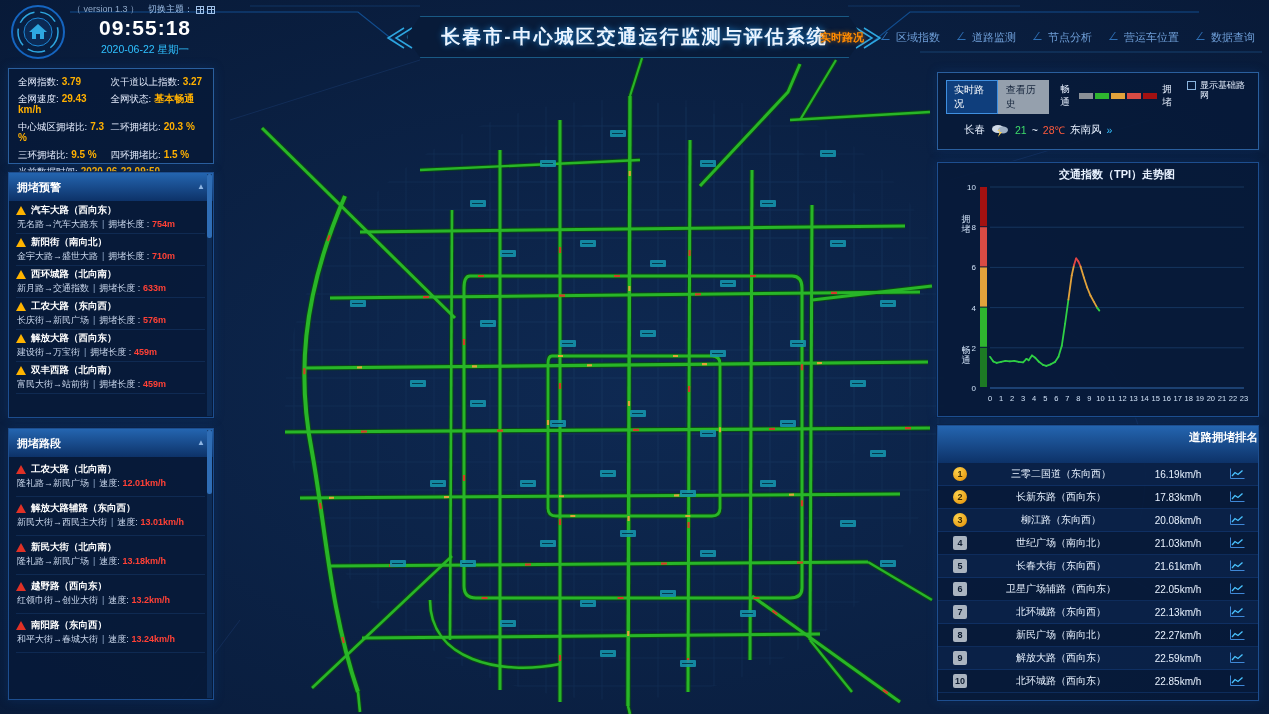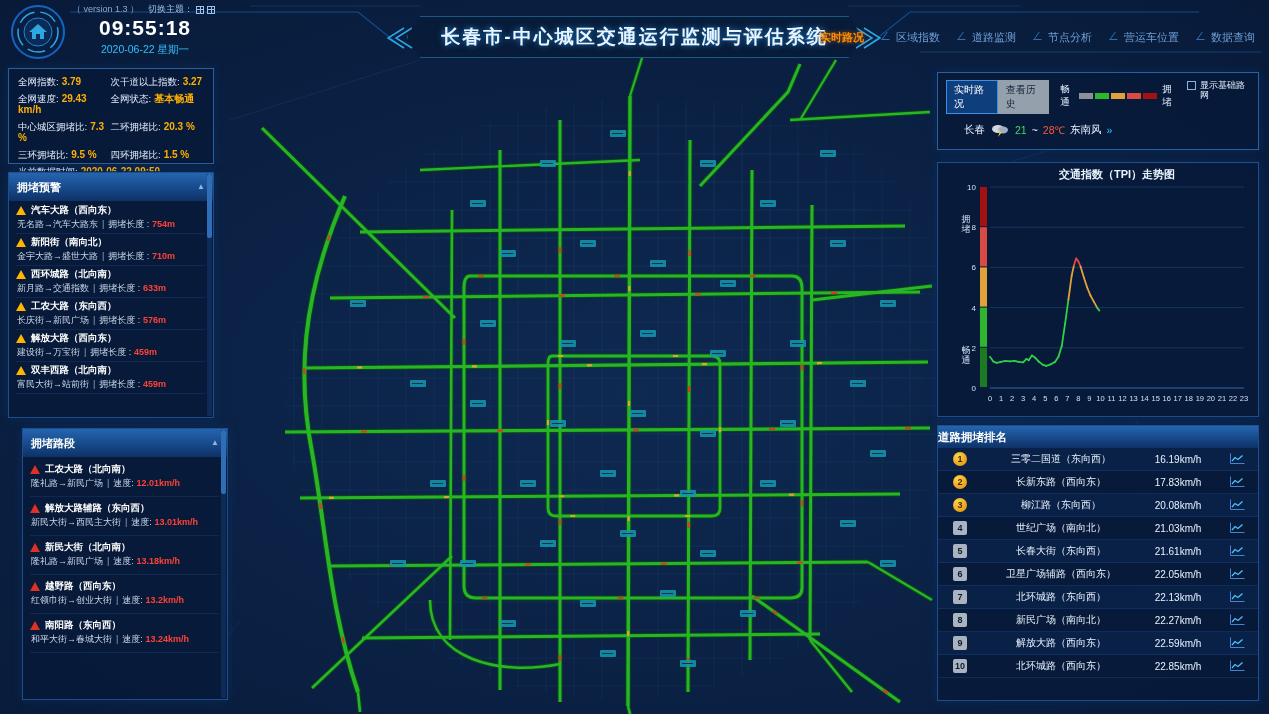--- a/index.html
+++ b/index.html
@@ -40,21 +40,21 @@
 
   
   .stats{left:8px;top:68px;width:206px;height:96px;padding:7px 9px 5px 9px;border-color:#2a5f9e;}
   .stats-grid{display:grid;grid-template-columns:1fr 1.08fr;column-gap:6px;row-gap:6px;}
   .stat-cell{font-size:9.5px;color:#e6eeff;line-height:11px;}
   .stat-cell.wide{grid-column:1 / span 2;}
   .stat-cell b{color:#ffb000;font-size:10px;margin-left:3px;font-weight:bold;}
 
   
   .wpanel{left:8px;top:172px;width:206px;height:246px;}
-  .cpanel{left:22px;top:428px;width:206px;height:272px;}
+  .cpanel{left:8px;top:428px;width:206px;height:272px;}
   .list{position:relative;overflow:hidden;height:calc(100% - 20px);padding:1px 8px 0 7px;}
   .litem{border-bottom:1px solid rgba(40,90,160,.25);padding:2px 0 2px 0;}
   .cpanel .litem{padding:5px 0 6px 0;}
   .l1{display:flex;align-items:center;gap:5px;}
   .tri{width:0;height:0;border-left:5px solid transparent;border-right:5px solid transparent;border-bottom:9px solid #ffb400;flex:0 0 auto;}
   .cpanel .tri{border-bottom-color:#e03126;}
   .rname{color:#ffffff;font-weight:bold;font-size:9.5px;white-space:nowrap;}
   .l2{font-size:9px;color:#c9d7ec;margin-top:1px;padding-left:1px;white-space:nowrap;}
   .l2 .sep{color:#8fa8c8;margin:0 4px;}
   .l2 .val{color:#ff4136;font-weight:bold;}
@@ -77,21 +77,21 @@
   .weather{display:flex;align-items:center;gap:5px;margin-top:9px;margin-left:18px;font-size:10.5px;color:#e8f1ff;}
   .w-low{color:#3ddc6b;}
   .w-high{color:#ff5a3c;}
   .w-more{color:#35c1ff;cursor:pointer;}
 
   
   .chartp{left:937px;top:162px;width:322px;height:255px;border-color:#1d4e8f;padding:2px;}
 
   
   .rankp{left:937px;top:425px;width:322px;height:276px;}
-  .rank-title{height:22px;line-height:22px;text-align:left;color:#fff;font-size:11.5px;font-weight:bold;
+  .rank-title{height:37px;line-height:22px;text-align:right;color:#fff;font-size:11.5px;font-weight:bold;
     background:linear-gradient(180deg,#2465b0,#0d3268);}
   .rank-head{display:flex;height:20px;line-height:20px;background:#15509c;color:#eaf4ff;font-size:10px;font-weight:bold;}
   .rank-row{display:flex;height:23px;align-items:center;border-bottom:1px solid rgba(20,60,120,.55);font-size:10px;color:#e8f2ff;}
   .rank-row:nth-child(odd){background:rgba(16,48,96,.35);}
   .c-rank{width:44px;text-align:center;display:flex;justify-content:center;}
   .c-name{width:158px;text-align:center;white-space:nowrap;overflow:hidden;}
   .c-speed{width:76px;text-align:center;}
   .c-icon{flex:1;display:flex;justify-content:center;cursor:pointer;}
   .badge{min-width:14px;height:14px;line-height:14px;border-radius:50%;font-size:9px;font-weight:bold;
     background:radial-gradient(circle at 35% 30%,#ffd34d,#e08a00);color:#402c00;text-align:center;}

